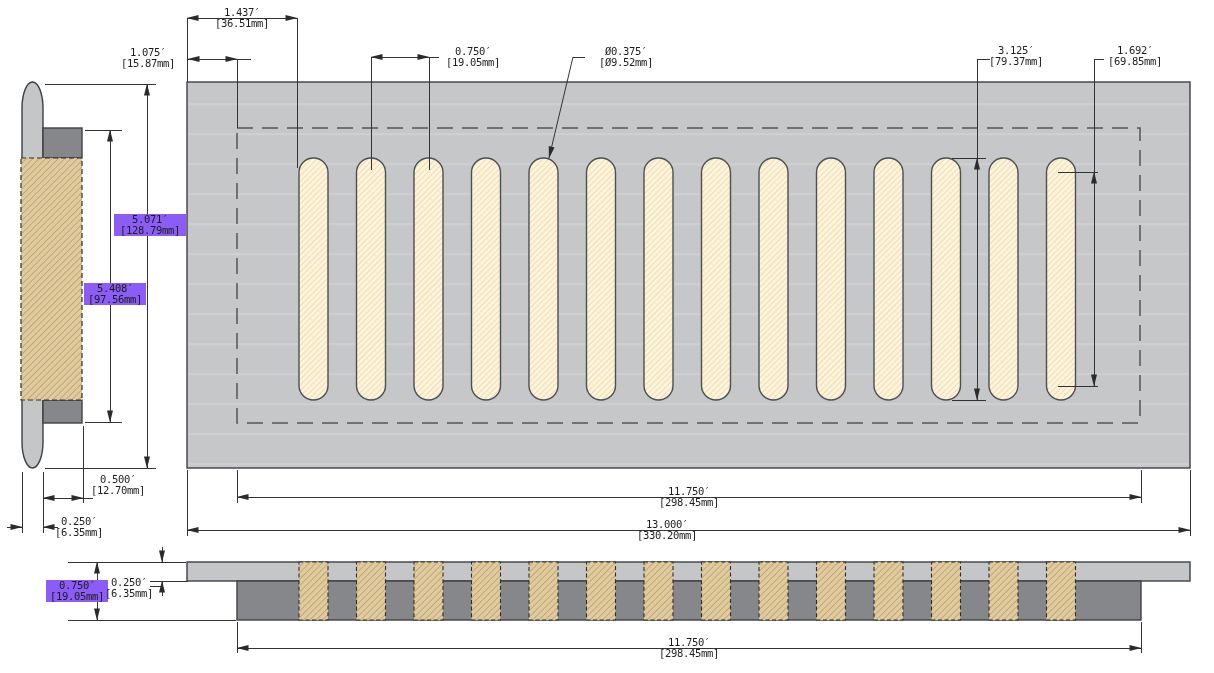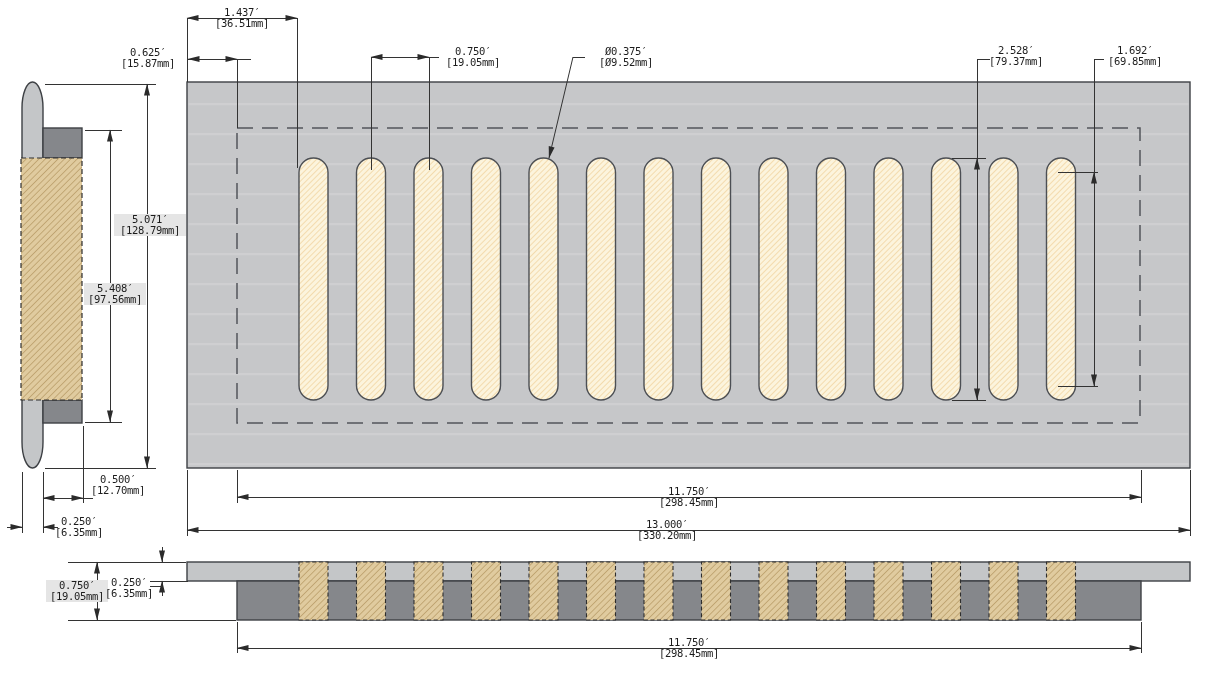--- a/index.html
+++ b/index.html
@@ -11,21 +11,21 @@
   .light{fill:var(--panel-light,#c4c6c8);}
   .dark{fill:var(--panel-dark,#85878b);}
   .zone{fill:none;stroke:var(--dash,#53565b);stroke-width:1.5;stroke-dasharray:16 9;}
   .slot{fill:url(#hatchSlot);stroke:#4c4f54;stroke-width:1.4;}
   .pslot{fill:url(#hatchTan);stroke:#2e2e2e;stroke-width:1.1;stroke-dasharray:4 2.6;}
   .tanblock{fill:url(#hatchTan);stroke:#2e2e2e;stroke-width:1.2;stroke-dasharray:5 3;}
   .dl{stroke:var(--dim,#333);stroke-width:1;fill:none;shape-rendering:crispEdges;}
   .dlo{stroke:var(--dim,#333);stroke-width:1;fill:none;}
   .dim-label{position:absolute;text-align:center;font-size:10.5px;line-height:11px;
              color:#1c1c1c;letter-spacing:-0.3px;white-space:nowrap;}
-  .dim-label.bg{background:#e5e5e5;}
+  .dim-label.bg{background:#8b5cf6;}
 </style>
 </head>
 <body>
 
 <div id="stage">
 
 <svg width="1214" height="673" viewBox="0 0 1214 673">
   <defs>
     <marker id="ar" viewBox="0 0 12 8" refX="11.5" refY="4" markerWidth="12.5" markerHeight="8" markerUnits="userSpaceOnUse" orient="auto-start-reverse">
       <path d="M0,1 L12,4 L0,7 Z" fill="#2b2b2b"></path>
@@ -176,33 +176,33 @@
       <line class="dl" x1="237" y1="648" x2="1141" y2="648" marker-start="url(#ar)" marker-end="url(#ar)"></line>
     </g>
   </g>
 </svg>
 
 <div class="dim-label" style="left:200px;top:7px;width:84px">
   <div>1.437′</div>
   <div>[36.51mm]</div>
 </div>
 <div class="dim-label" style="left:110px;top:47px;width:76px">
-  <div>0.625′</div>
+  <div>1.075′</div>
   <div>[15.87mm]</div>
 </div>
 <div class="dim-label" style="left:435px;top:46px;width:76px">
   <div>0.750′</div>
   <div>[19.05mm]</div>
 </div>
 <div class="dim-label" style="left:586px;top:46px;width:80px">
   <div>Ø0.375′</div>
   <div>[Ø9.52mm]</div>
 </div>
 <div class="dim-label" style="left:978px;top:45px;width:76px">
-  <div>2.528′</div>
+  <div>3.125′</div>
   <div>[79.37mm]</div>
 </div>
 <div class="dim-label" style="left:1096px;top:45px;width:78px">
   <div>1.692′</div>
   <div>[69.85mm]</div>
 </div>
 <div class="dim-label bg" style="left:114px;top:214px;width:72px">
   <div>5.071′</div>
   <div>[128.79mm]</div>
 </div>

